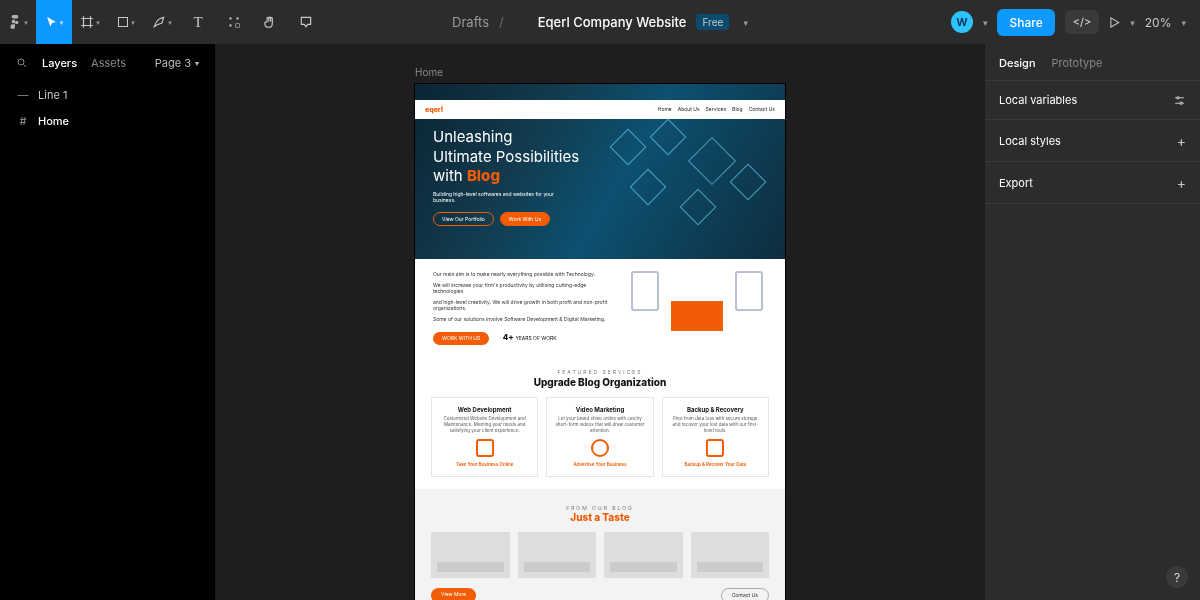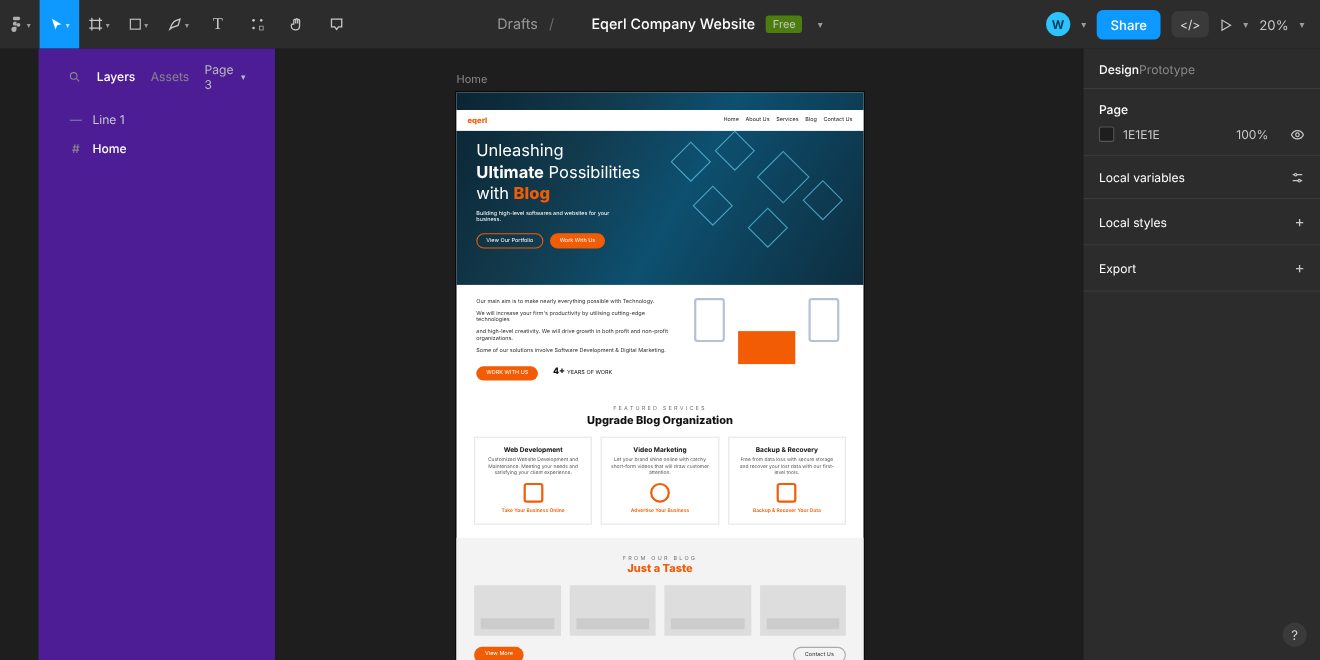--- a/index.html
+++ b/index.html
@@ -7,63 +7,63 @@
   
   .topbar { height:44px; background:#2c2c2c; display:flex; align-items:center; position:relative; z-index:3;}
   .topbar .tool-group{display:flex;height:100%;}
   .tool-btn{width:36px;height:44px;display:flex;align-items:center;justify-content:center;color:#c8c8c8;position:relative;}
   .tool-btn.active{background:#0d99ff;color:#fff;}
   .tool-btn .chev{font-size:7px;margin-left:2px;opacity:.7;}
   .topbar-center{position:absolute;left:50%;top:0;height:44px;transform:translateX(-50%);display:flex;align-items:center;gap:10px;font-size:13px;}
   .bc-drafts{color:#9a9a9a;}
   .bc-slash{color:#6a6a6a;}
   .bc-file{color:#fff;font-weight:500;padding-left:24px;}
-  .free-badge{background:#4d7c0f;color:#c9c9c9;font-size:10px;padding:2px 6px;border-radius:3px;}
+  .free-badge{background:#0c4a6e;color:#c9c9c9;font-size:10px;padding:2px 6px;border-radius:3px;}
   .bc-chev{color:#9a9a9a;font-size:9px;margin-left:4px;}
   .topbar-right{margin-left:auto;display:flex;align-items:center;gap:10px;padding-right:14px;}
   .avatar{width:22px;height:22px;border-radius:50%;background:#2cc3ff;color:#003b5c;font-size:11px;font-weight:700;display:flex;align-items:center;justify-content:center;}
   .chev-s{color:#9a9a9a;font-size:9px;}
   .share-btn{background:#0d99ff;color:#fff;border-radius:6px;padding:6px 12px;font-size:12px;font-weight:500;}
   .dev-btn{background:#3a3a3a;color:#ddd;border-radius:6px;padding:5px 8px;font-size:11px;}
   .play-ico{color:#c8c8c8;font-size:12px;}
   .zoom{color:#c8c8c8;font-size:12px;}
   
-  .left-panel{position:absolute;top:44px;left:0;width:216px;bottom:0;background:#4c1d95;border-right:1px solid #1a1a1a;padding:6px 15px;z-index:2;margin-left:35px;}
+  .left-panel{position:absolute;top:44px;left:0;width:216px;bottom:0;background:#000000;border-right:1px solid #1a1a1a;padding:6px 4px;z-index:2;}
   .lp-tabs{display:flex;align-items:center;gap:14px;padding:6px 12px;font-size:11px;color:#888;}
   .lp-tabs .srch{color:#888;}
   .lp-tab.active{color:#fff;font-weight:500;}
   .lp-page{margin-left:auto;color:#bbb;display:flex;align-items:center;gap:4px;}
   .layer-list{padding-top:6px;}
   .layer-row{display:flex;align-items:center;gap:8px;padding:6px 12px;font-size:11px;color:#c8c8c8;}
   .layer-row .ico{width:14px;text-align:center;color:#888;}
   .layer-row.sel{font-weight:500;color:#fff;}
   
   .right-panel{position:absolute;top:44px;right:0;width:216px;bottom:0;background:#2c2c2c;border-left:1px solid #1a1a1a;z-index:2;}
-  .rp-tabs{display:flex;padding:12px 14px 10px;font-size:11px;color:#888;border-bottom:1px solid #3a3a3a;}
+  .rp-tabs{display:flex;gap:16px;padding:12px 14px 10px;font-size:11px;color:#888;border-bottom:1px solid #3a3a3a;}
   .rp-tab.active{color:#fff;font-weight:500;}
   .rp-section{padding:12px 14px;border-bottom:1px solid #3a3a3a;font-size:11px;}
   .rp-section .title{color:#fff;font-weight:500;margin-bottom:8px;display:flex;align-items:center;justify-content:space-between;}
   .page-row{display:flex;align-items:center;gap:8px;color:#c8c8c8;}
   .swatch{width:14px;height:14px;background:#1e1e1e;border:1px solid #555;border-radius:2px;}
   .page-row .opacity{margin-left:auto;}
   .eye{margin-left:12px;color:#c8c8c8;}
   .rp-row{display:flex;align-items:center;justify-content:space-between;color:#fff;}
   .plus{color:#c8c8c8;font-size:14px;}
   .sliders{color:#c8c8c8;font-size:12px;}
   
   .canvas-wrap{position:absolute;top:44px;left:216px;right:216px;bottom:0;background:#1e1e1e;display:flex;justify-content:center;padding-top:14px;overflow:hidden;}
   .frame-label{position:absolute;top:22px;left:50%;transform:translateX(-185px);font-size:10px;color:#8a8a8a;}
   .artboard{width:370px;background:#fff;color:#111;font-size:6px;line-height:1.3;box-shadow:0 0 0 1px #000;margin-top:26px;}
   
   .hero{position:relative;height:175px;background:linear-gradient(120deg,#0a2533 0%,#123a4d 30%,#0d5070 55%,#0e2d3e 100%);color:#fff;padding:26px 18px;}
   .nav{display:flex;align-items:center;font-size:5px;color:#222;background:#fff;margin:-10px -18px 8px;padding:5px 10px;}
   .nav .logo{color:#f25c05;font-weight:800;font-size:7px;}
   .nav .links{margin-left:auto;display:flex;gap:6px;}
   .hero h1{font-size:15px;font-weight:400;}
-  .hero .ult{font-weight:700;}
+  .hero .ult{font-weight:400;}
   .hero .tech{color:#f25c05;font-weight:800;}
   .hero-sub{font-size:5px;margin-top:5px;max-width:140px;}
   .hero-btns{display:flex;gap:6px;margin-top:8px;}
   .pill{border:1px solid #f25c05;color:#fff;font-size:5px;padding:3px 8px;border-radius:10px;}
   .pill.fill{background:#f25c05;}
   .hero-cubes{position:absolute;right:10px;top:40px;width:170px;height:120px;opacity:.6;}
   .cube{position:absolute;border:1px solid #6fdfff;transform:rotate(45deg);width:26px;height:26px;}
   .intro{padding:12px 18px;display:flex;gap:16px;}
   .intro-text{flex:1;font-size:5px;color:#333;}
   .intro-text p{margin-bottom:4px;}
@@ -198,34 +198,20 @@
     </div>
   </div>
 </div>
 
 <div class="right-panel">
   <div class="rp-tabs">
     <span class="rp-tab active">Design</span>
     <span class="rp-tab">Prototype</span>
   </div>
   <div class="rp-section">
-    <div class="title">Page</div>
-    <div class="page-row">
-      <span class="swatch"></span>
-      <span>1E1E1E</span>
-      <span class="opacity">100%</span>
-      <span class="eye">
-        <svg width="13" height="13" viewBox="0 0 24 24">
-            <path fill="none" stroke="currentColor" stroke-width="2" d="M2 12s3-7 10-7 10 7 10 7-3 7-10 7S2 12 2 12z"></path>
-            <circle cx="12" cy="12" r="3" stroke="currentColor" stroke-width="2" fill="none"></circle>
-          </svg>
-      </span>
-    </div>
-  </div>
-  <div class="rp-section">
     <div class="rp-row">
       <span>Local variables</span>
       <span class="sliders">
         <svg width="13" height="13" viewBox="0 0 24 24">
             <path stroke="currentColor" stroke-width="2" d="M4 7h16M4 17h16"></path>
             <circle cx="9" cy="7" r="2" fill="#2c2c2c" stroke="currentColor" stroke-width="2"></circle>
             <circle cx="15" cy="17" r="2" fill="#2c2c2c" stroke="currentColor" stroke-width="2"></circle>
           </svg>
       </span>
     </div>

